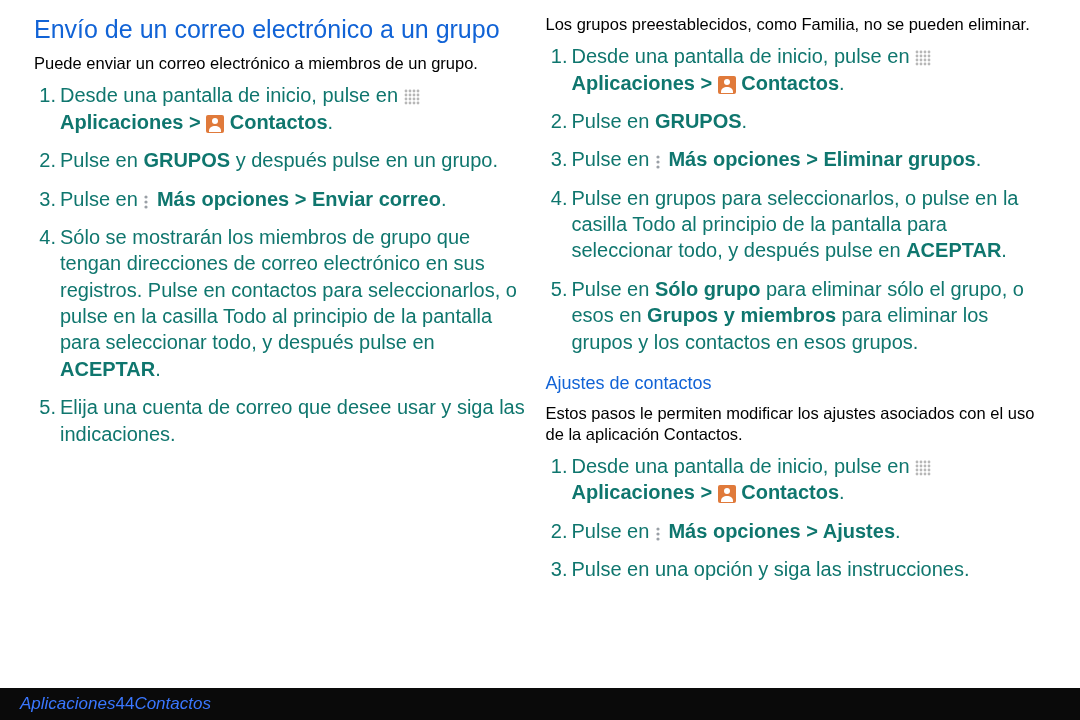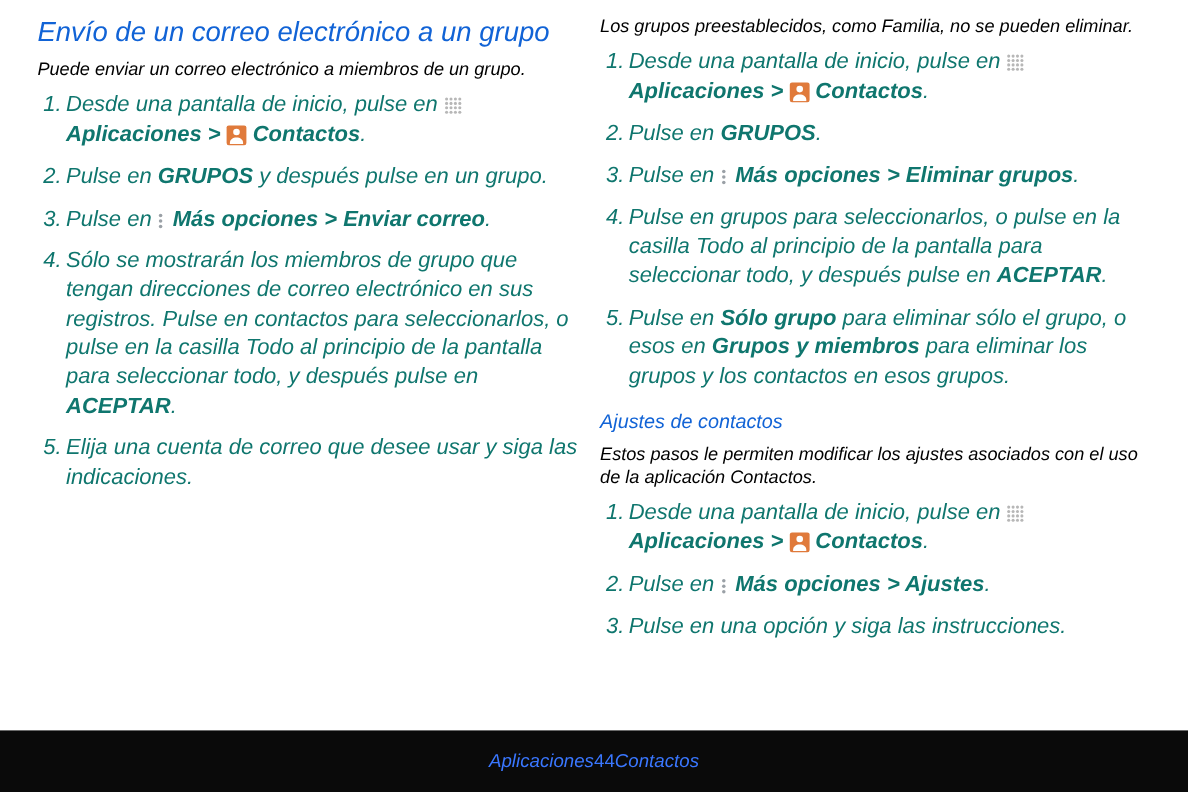--- a/index.html
+++ b/index.html
@@ -1,33 +1,33 @@
 <!DOCTYPE html>
 <html><head>
 <meta charset="utf-8">
 <style>
   * { box-sizing: border-box; margin: 0; padding: 0; }
   html, body { width: 1080px; height: 720px; font-family: Arial, Helvetica, sans-serif; }
   body { display: flex; flex-direction: column; background: #fff; }
-  .content { flex: 1; display: flex; gap: 18px; padding: 14px 41px 10px 34px; font-style: italic; }
+  .content { flex: 1; display: flex; gap: 18px; padding: 14px 41px 10px 34px; }
   .col { flex: 1; }
   h2.section-title { color: #1163d6; font-weight: 400; font-size: 25px; line-height: 1.25; margin-bottom: 8px; }
   h2.main-title { color: #1163d6; font-weight: 400; font-size: 18px; line-height: 1.2; margin: 18px 0 8px 0; }
   p.intro { font-size: 16.5px; line-height: 1.28; margin-bottom: 8px; color:#000; }
   ol { list-style: none; counter-reset: item; padding-left: 26px; }
   ol li { counter-increment: item; position: relative; font-size: 20px; line-height: 1.32; margin-bottom: 12px; color:#0f766e; }
   ol li::before { content: counter(item) "."; position: absolute; left: -26px; width: 22px; text-align: right; }
   .bold { font-weight: 700; }
   .apps-icon, .contact-icon, .more-icon { display:inline-block; vertical-align: -2px; }
   .apps-icon { width:16px; height:16px; position:relative; top:1px; }
   .apps-icon svg, .contact-icon svg, .more-icon svg { display:block; }
   .contact-icon { width:18px; height:18px; background:#e07a3b; border-radius:2px; position:relative; top:2px; }
   .contact-icon svg { margin:1px auto; }
   .more-icon { width:8px; height:16px; position:relative; top:2px; }
-  .footer { background:#0a0a0a; color:#fff; display:flex; justify-content:center; align-items:center; padding: 18px 20px; font-size:17px; font-style: italic; }
+  .footer { background:#0a0a0a; color:#fff; display:flex; justify-content:flex-start; align-items:center; padding: 6px 20px; font-size:17px; font-style: italic; }
   .footer .left { color:#3a77ff; }
   .footer .center { color:#3a77ff; font-style: normal; }
   .footer .right { color:#3a77ff; }
 </style>
 </head>
 <body>
 
 <div class="content">
   <div class="col">
     <h2 class="section-title">Envío de un correo electrónico a un grupo</h2>

